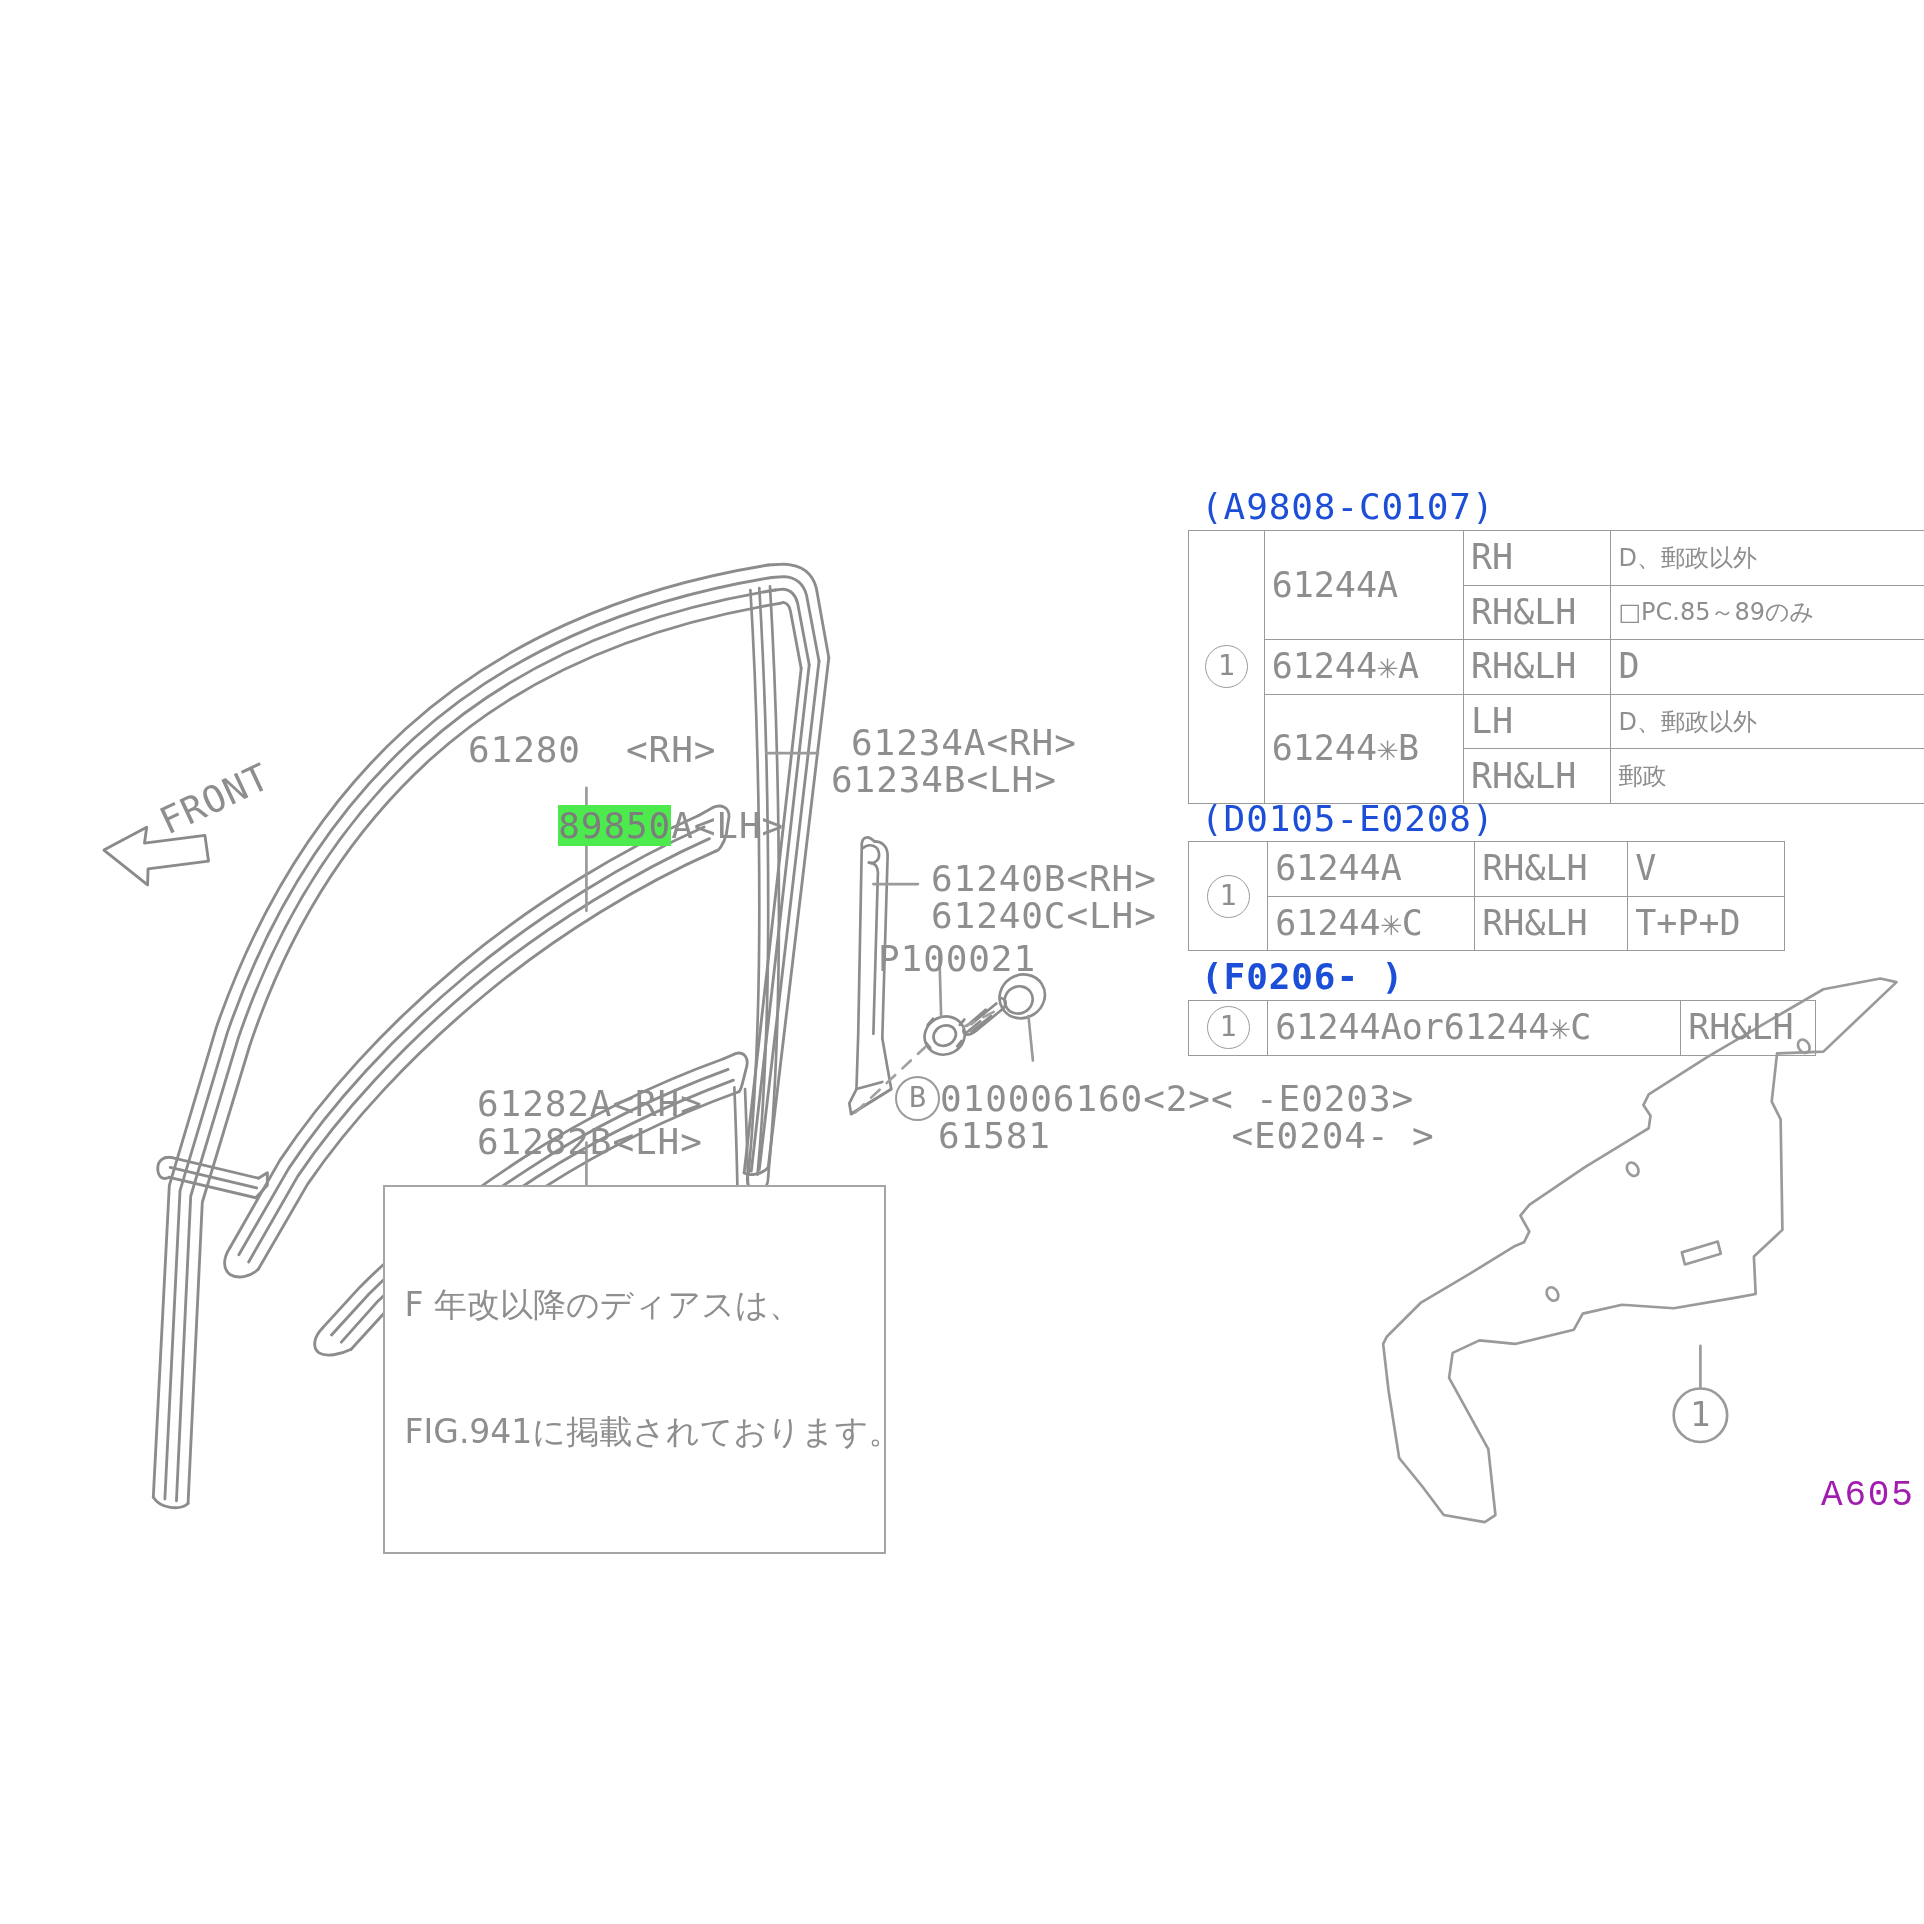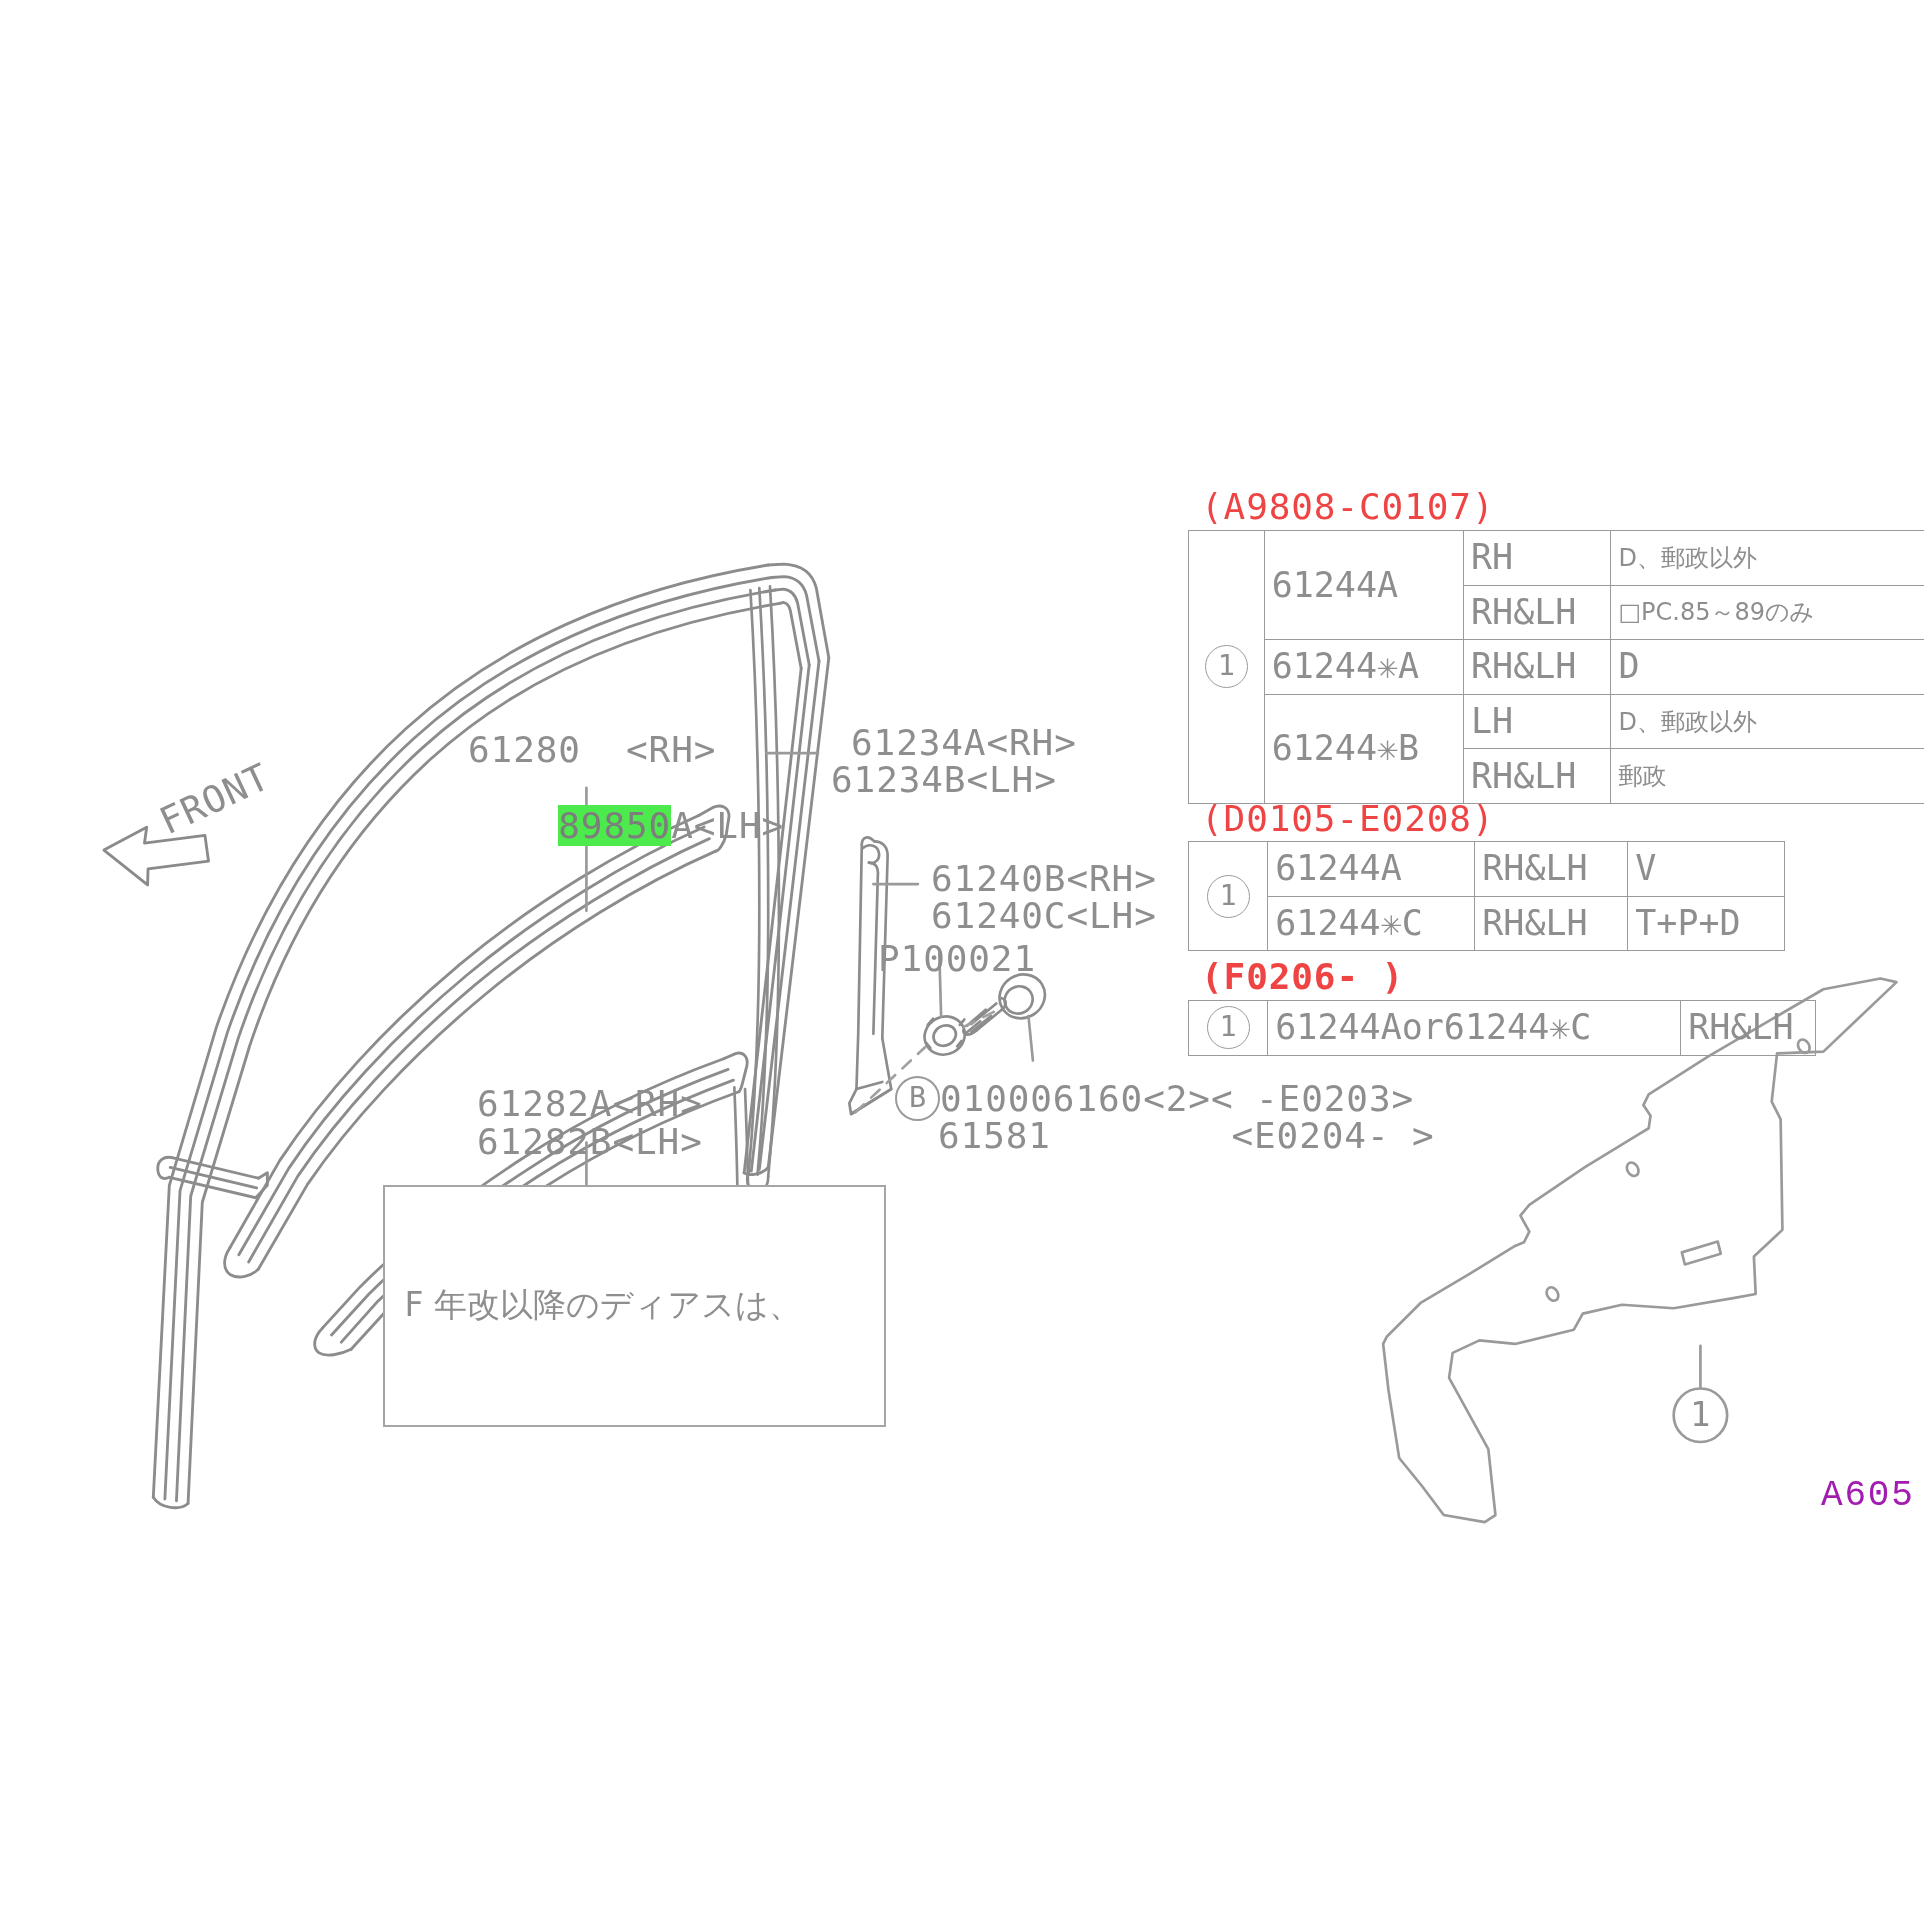--- a/index.html
+++ b/index.html
@@ -32,21 +32,21 @@
   }
   .hl {
     background: #4dea4d;
     color: #7d7d7d;
   }
   
   .tbl-cap {
     position: absolute;
     font-family: "DejaVu Sans Mono", monospace;
     font-size: 36px;
-    color: #ef4444;
+    color: #1d4ed8;
     white-space: pre;
     letter-spacing: 0.9px;
   }
   table.pt {
     position: absolute;
     border-collapse: collapse;
     font-family: "DejaVu Sans Mono", monospace;
     font-size: 35px;
     color: #8e8e8e;
     table-layout: fixed;
@@ -311,20 +311,21 @@
   <div class="lbl" style="left:477px; top:1123px;">61282B&lt;LH&gt;</div>
 
   <div style="position:absolute; left:895px; top:1076px; width:41px; height:41px;
               border:2.2px solid #9a9a9a; border-radius:50%; text-align:center;
               line-height:39px; font-family:'DejaVu Sans Mono',monospace; font-size:28.5px; color:#8e8e8e;">B</div>
   <div class="lbl" style="left:940px; top:1080px;">010006160&lt;2&gt;&lt; -E0203&gt;</div>
   <div class="lbl" style="left:938px; top:1117px;">61581        &lt;E0204- &gt;</div>
 
   <div class="notebox" style="left:383px; top:1185px; width:463px;">
     <div>F 年改以降のディアスは、</div>
+    <div>FIG.941に掲載されております。</div>
   </div>
 
   <div class="tbl-cap" style="left:1201px; top:486px;">(A9808-C0107)</div>
   <table class="pt" style="left:1188px; top:530px;">
     <colgroup>
       <col style="width:64px">
         <col style="width:207px">
         <col style="width:153px">
         <col style="width:335px">
     </colgroup>

